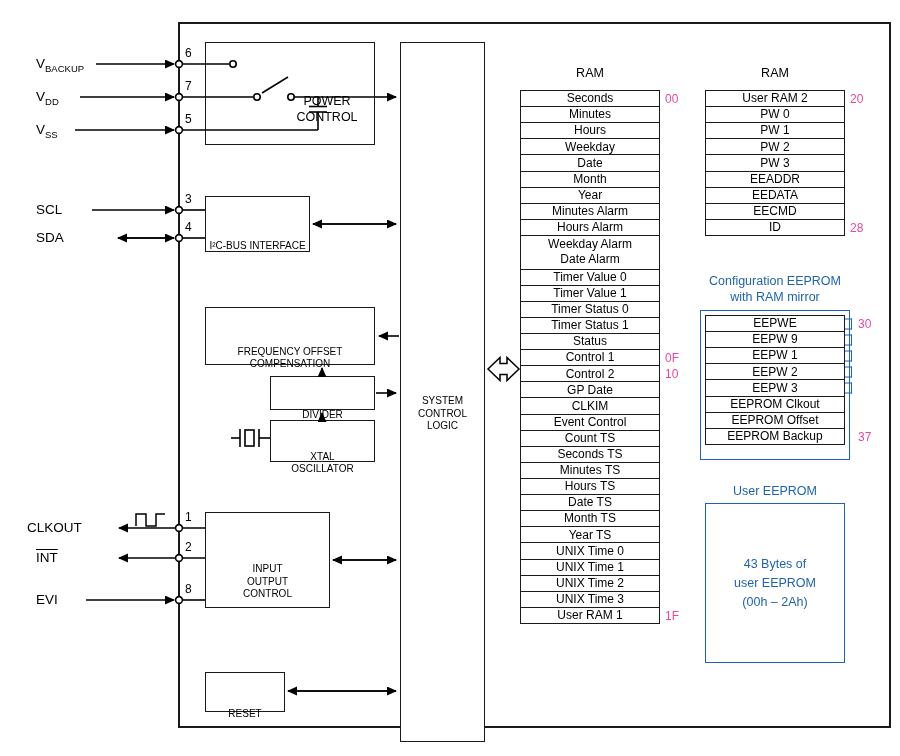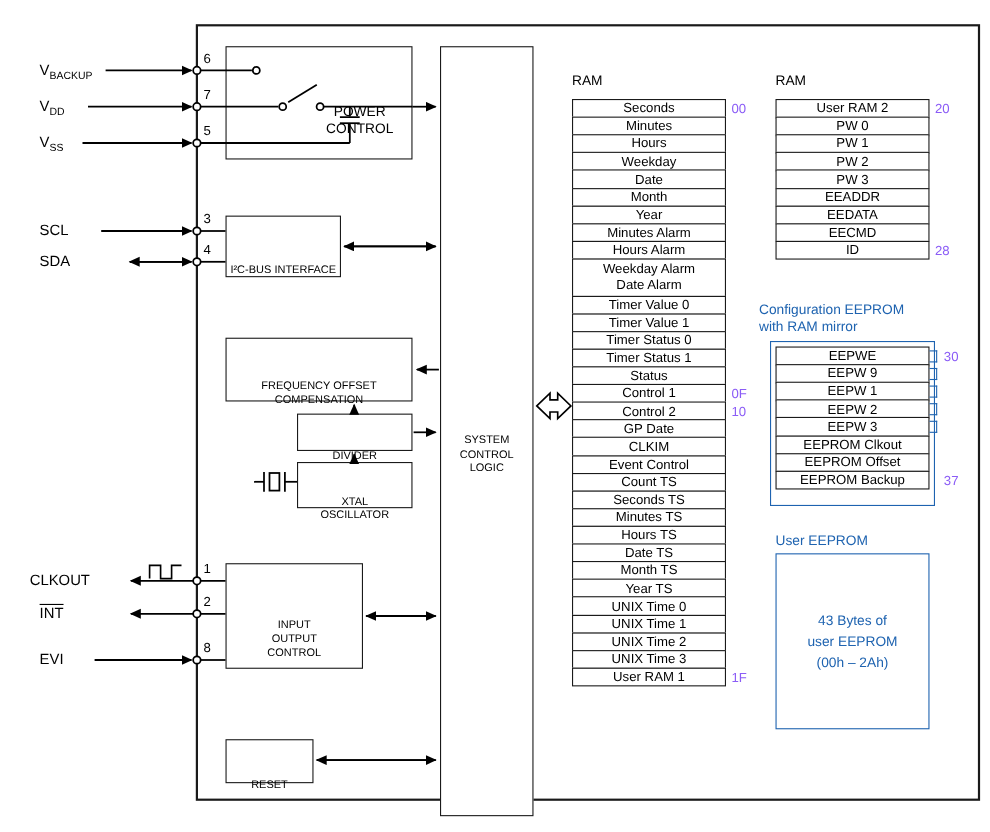--- a/index.html
+++ b/index.html
@@ -11,28 +11,28 @@
     border:2px solid #1a1a1a;box-sizing:border-box;background:#fff;}
   .block{position:absolute;border:1.7px solid #1a1a1a;background:#fff;
     display:flex;align-items:center;justify-content:center;text-align:center;
     box-sizing:border-box;}
   .blabel{font-size:10px;line-height:1.25;margin-top:44px;}
   .power-label{position:absolute;right:5px;top:7px;width:84px;font-size:12.5px;line-height:1.25;text-align:center;margin-top:44px;}
   .pin-label{position:absolute;font-size:13.5px;white-space:nowrap;}
   .pin-label sub{font-size:9.5px;}
   .ov{text-decoration:overline;}
   .pin-num{position:absolute;font-size:12px;}
-  .map-title{position:absolute;font-size:12.5px;}
+  .map-title{position:absolute;font-size:12.5px;text-align:center;}
   .regcol{position:absolute;width:140px;display:flex;flex-direction:column;}
   .regrow{height:17.5px;border:1.4px solid #1a1a1a;margin-bottom:-1.4px;
     display:flex;align-items:center;justify-content:center;background:#fff;
     position:relative;box-sizing:border-box;}
   .regrow.tall{height:35px;}
   .reglabel{font-size:12px;line-height:15px;text-align:center;white-space:pre-line;}
-  .addr{position:absolute;left:100%;margin-left:6px;font-size:12px;color:#8b5cf6;}
+  .addr{position:absolute;left:100%;margin-left:6px;font-size:12px;color:#ec4899;}
   .regcol.ee .addr{margin-left:14px;}
   .regrow.br::after{content:'';position:absolute;left:100%;margin-left:1px;width:6px;height:9px;
     top:50%;transform:translateY(-50%);
     border:1.5px solid var(--blue);border-left:none;}
   .blue-box{position:absolute;border:1.6px solid var(--blue);box-sizing:border-box;}
   .blue-text{color:var(--blue);}
   .ueep-body{position:absolute;left:705px;top:503px;width:140px;height:160px;
     display:flex;align-items:center;justify-content:center;text-align:center;
     font-size:12.5px;line-height:19px;white-space:pre-line;color:var(--blue);}
   .overlay{position:absolute;left:0;top:0;pointer-events:none;z-index:5;}

